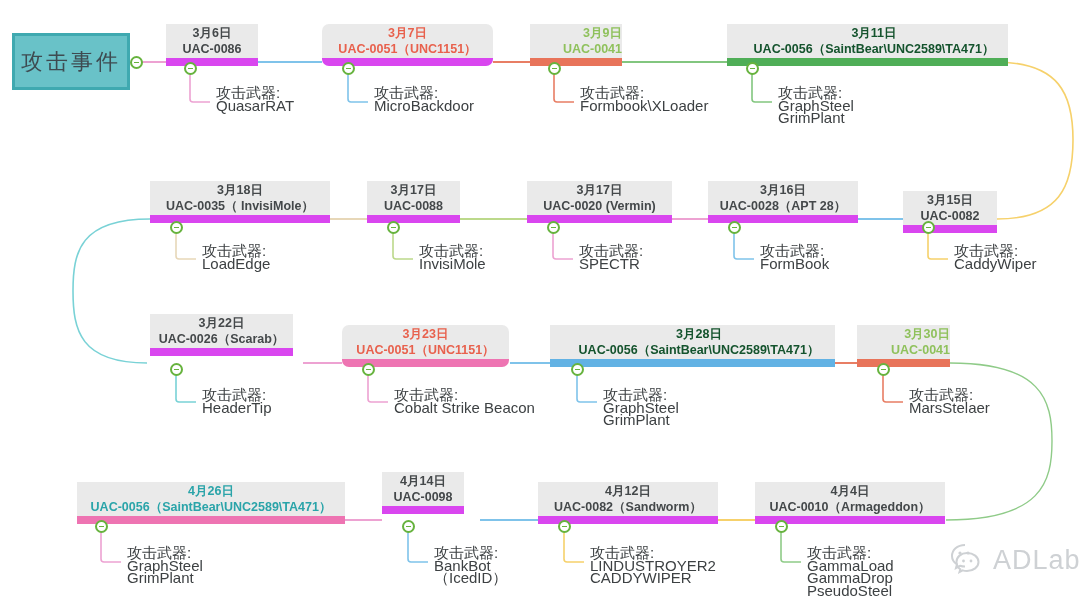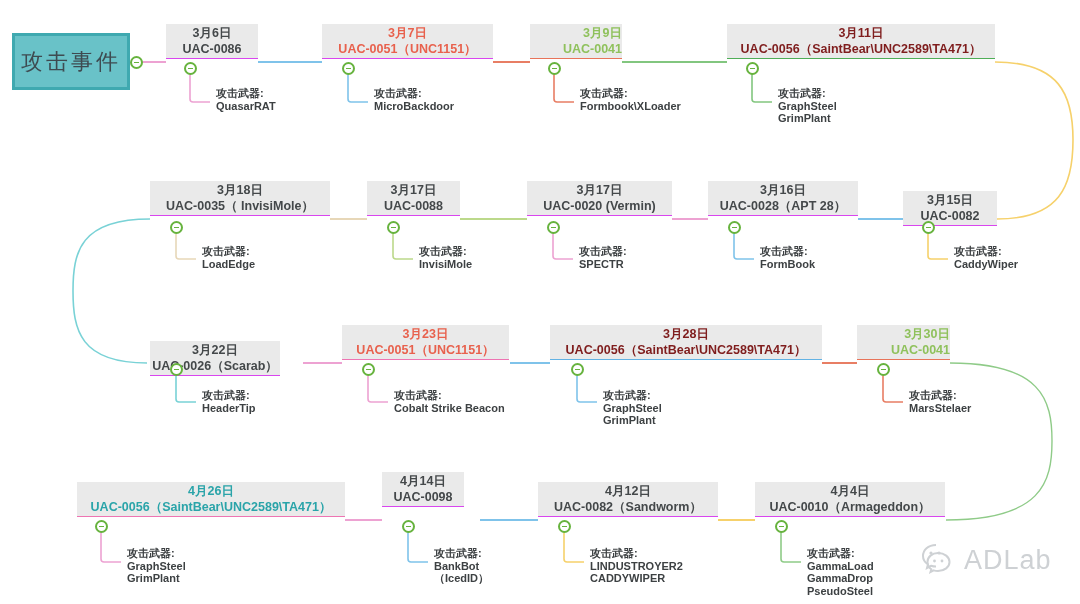--- a/index.html
+++ b/index.html
@@ -4,41 +4,41 @@
 <style>
   html,body{margin:0;padding:0;background:#fff;}
   #stage{position:relative;width:1080px;height:604px;background:#fff;overflow:hidden;
          font-family:"Liberation Sans",sans-serif;}
   svg.wires{position:absolute;left:0;top:0;width:1080px;height:604px;}
 
   .title-box{position:absolute;left:12px;top:33px;width:112px;height:51px;
     background:#69c2c8;border:3px solid #3fa9b0;display:flex;align-items:center;justify-content:center;
     font-family:"Liberation Serif","DejaVu Serif",serif;font-size:22px;color:#3e4b51;letter-spacing:3px;}
 
-  .event{position:absolute;height:34px;background:#eaeaea;border-bottom:1px solid #d946ef;
+  .event{position:absolute;height:34px;background:#eaeaea;border-bottom:8px solid #d946ef;
     display:flex;flex-direction:column;align-items:center;justify-content:center;
     font-size:12.5px;font-weight:bold;line-height:16px;text-align:center;white-space:nowrap;color:#44484a;}
   .u-orange{border-bottom-color:#e8745a;align-items:flex-end;}
   .u-green{border-bottom-color:#4fae57;}
   .u-pink{border-bottom-color:#ee74b2;}
   .u-blue{border-bottom-color:#62b2e4;}
-  .c-orange{color:#e8614d;}
+  .c-orange{color:#e8614d;border-radius:7px;}
   .c-green{color:#8fc15c;}
-  .c-blue{color:#7f1d1d;}
+  .c-blue{color:#14532d;padding-left:13px;}
   .c-teal{color:#2aa4a9;}
 
   .node{position:absolute;width:9px;height:9px;background:#fff;border:2px solid #67b33e;border-radius:50%;
     display:flex;align-items:center;justify-content:center;z-index:3;}
   .node i{display:block;width:5px;height:1.5px;background:#67b33e;}
 
-  .weapon{position:absolute;font-size:11px;font-weight:bold;color:#3d4143;line-height:12.5px;}
+  .weapon{position:absolute;font-size:15px;font-weight:normal;color:#3d4143;line-height:12.5px;}
   .weapon .wl{display:block;}
   .weapon .wv{display:block;white-space:pre-line;}
 
-  .watermark{position:absolute;left:920px;top:542px;display:flex;align-items:center;gap:2px;
+  .watermark{position:absolute;left:949px;top:542px;display:flex;align-items:center;gap:2px;
     color:#ced1d4;text-shadow:0 1px 0 #fff;}
   .watermark .wm-text{font-size:27px;letter-spacing:1px;}
 </style>
 </head>
 <body>
 
 <div id="stage">
 
   <svg class="wires" viewBox="0 0 1080 604">
 
@@ -194,21 +194,21 @@
     <div>UAC-0035（ InvisiMole）</div>
   </div>
   <span class="node" style="left:170px;top:221px">
       <i></i>
     </span>
   <div class="weapon" style="left:202px;top:245px">
     <span class="wl">攻击武器:</span>
     <span class="wv">LoadEdge</span>
   </div>
 
-  <div class="event" style="left:150px;top:341px;width:130px">
+  <div class="event" style="left:150px;top:314px;width:143px">
     <div>3月22日</div>
     <div>UAC-0026（Scarab）</div>
   </div>
   <span class="node" style="left:170px;top:363px">
       <i></i>
     </span>
   <div class="weapon" style="left:202px;top:389px">
     <span class="wl">攻击武器:</span>
     <span class="wv">HeaderTip</span>
   </div>

